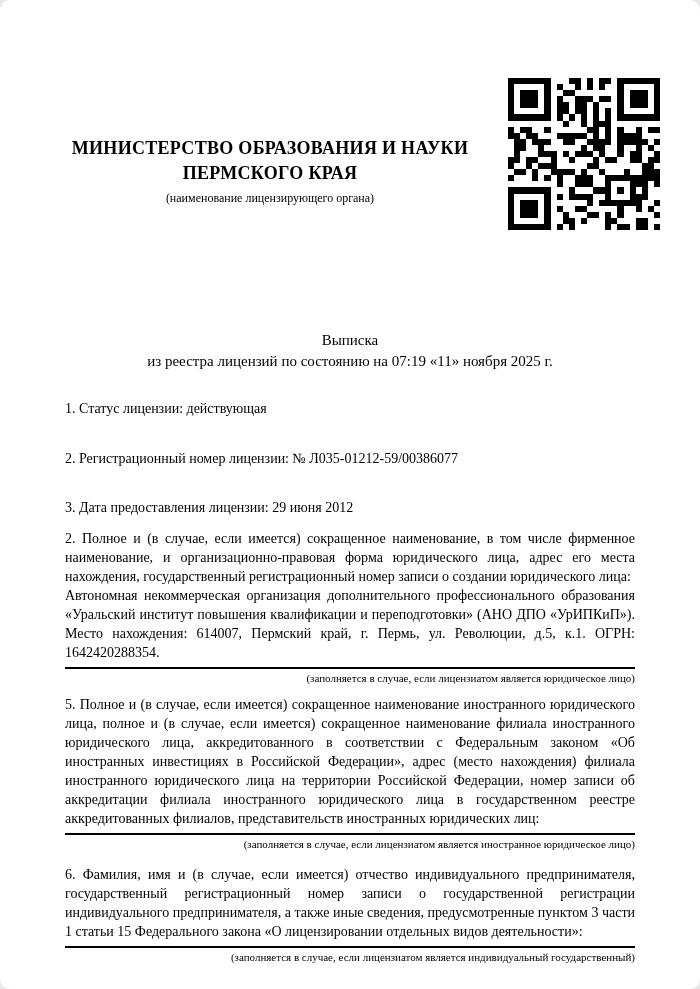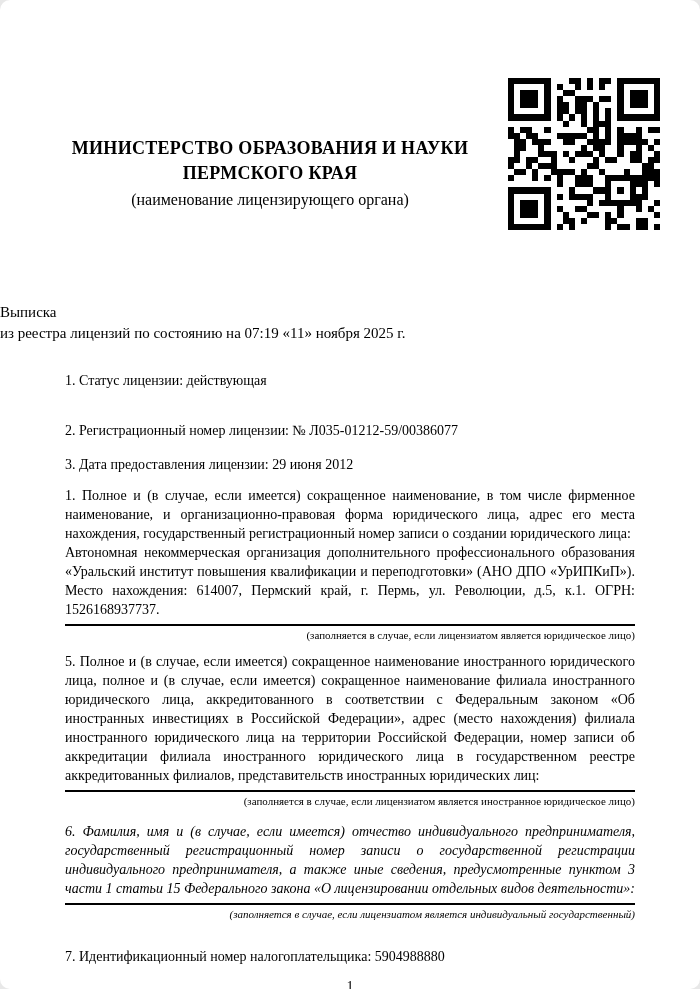--- a/index.html
+++ b/index.html
@@ -11,36 +11,36 @@
     font-family: "Liberation Serif", "DejaVu Serif", serif;
     font-size: 14px;
     position: relative;
     box-sizing: border-box;
     overflow: hidden;
     border-radius: 10px;
   }
   .top-row { display: flex; padding-top: 78px; align-items: flex-start; }
   .hdr { width: 430px; margin-left: 55px; padding-top: 58px; text-align: center; }
   .hdr-title { font-weight: bold; font-size: 18px; line-height: 25px; letter-spacing: 0.3px; }
-  .hdr-caption { font-size: 16px; margin-top: 5px; }
+  .hdr-caption { font-size: 12px; margin-top: 5px; }
   .qr-box { width: 152px; height: 152px; margin-left: auto; margin-right: 40px; }
   .qr-box svg { display: block; }
-  .doc-title { text-align: left; margin-top: 72px; font-size: 15px; line-height: 21px; }
+  .doc-title { text-align: center; margin-top: 100px; font-size: 15px; line-height: 21px; }
   .content { padding: 0 65px; }
   .item { margin-top: 0; }
   .line-item { line-height: 20px; }
   .para { text-align: justify; line-height: 19px; }
   .cap { font-size: 11px; text-align: center; line-height: 14px; }
   .rule { border-top: 2px solid #000; height: 0; margin-top: 5px; }
   .mt-item1 { margin-top: 27px; }
   .mt-item2 { margin-top: 30px; }
-  .mt-item3 { margin-top: 14px; }
+  .mt-item3 { margin-top: 29px; }
   .mt-item4 { margin-top: 11px; }
   .mt-item5 { margin-top: 10px; }
-  .mt-item6 { margin-top: 14px; font-style: italic; }
+  .mt-item6 { margin-top: 14px; }
   .mt-item7 { margin-top: 26px; }
   .cap-gap { margin-top: 2px; text-align: right; }
   .page-number { text-align: center; margin-top: 12px; font-size: 14px; }
 </style>
 </head>
 <body>
 
 <div class="page">
 
   <div class="top-row">
@@ -385,22 +385,22 @@
 
     <div class="item mt-item2">
       <div class="line-item">2. Регистрационный номер лицензии: № Л035-01212-59/00386077</div>
     </div>
 
     <div class="item mt-item3">
       <div class="line-item">3. Дата предоставления лицензии: 29 июня 2012</div>
     </div>
 
     <div class="item mt-item4">
-      <div class="para">1. Полное и (в случае, если имеется) сокращенное наименование, в том числе фирменное наименование, и организационно-правовая форма юридического лица, адрес его места нахождения, государственный регистрационный номер записи о создании юридического лица:</div>
-      <div class="para">Автономная некоммерческая организация дополнительного профессионального образования «Уральский институт повышения квалификации и переподготовки» (АНО ДПО «УрИПКиП»). Место нахождения: 614007, Пермский край, г. Пермь, ул. Революции, д.5, к.1. ОГРН: 1526168937737.</div>
+      <div class="para">2. Полное и (в случае, если имеется) сокращенное наименование, в том числе фирменное наименование, и организационно-правовая форма юридического лица, адрес его места нахождения, государственный регистрационный номер записи о создании юридического лица:</div>
+      <div class="para">Автономная некоммерческая организация дополнительного профессионального образования «Уральский институт повышения квалификации и переподготовки» (АНО ДПО «УрИПКиП»). Место нахождения: 614007, Пермский край, г. Пермь, ул. Революции, д.5, к.1. ОГРН: 1642420288354.</div>
       <div class="rule"></div>
       <div class="cap cap-gap">(заполняется в случае, если лицензиатом является юридическое лицо)</div>
     </div>
 
     <div class="item mt-item5">
       <div class="para">5. Полное и (в случае, если имеется) сокращенное наименование иностранного юридического лица, полное и (в случае, если имеется) сокращенное наименование филиала иностранного юридического лица, аккредитованного в соответствии с Федеральным законом «Об иностранных инвестициях в Российской Федерации», адрес (место нахождения) филиала иностранного юридического лица на территории Российской Федерации, номер записи об аккредитации филиала иностранного юридического лица в государственном реестре аккредитованных филиалов, представительств иностранных юридических лиц:</div>
       <div class="rule"></div>
       <div class="cap cap-gap">(заполняется в случае, если лицензиатом является иностранное юридическое лицо)</div>
     </div>
 

